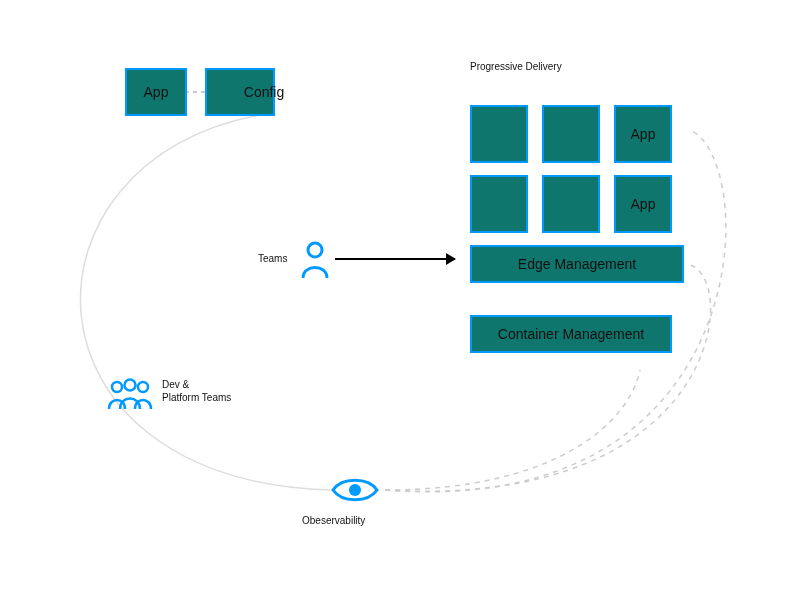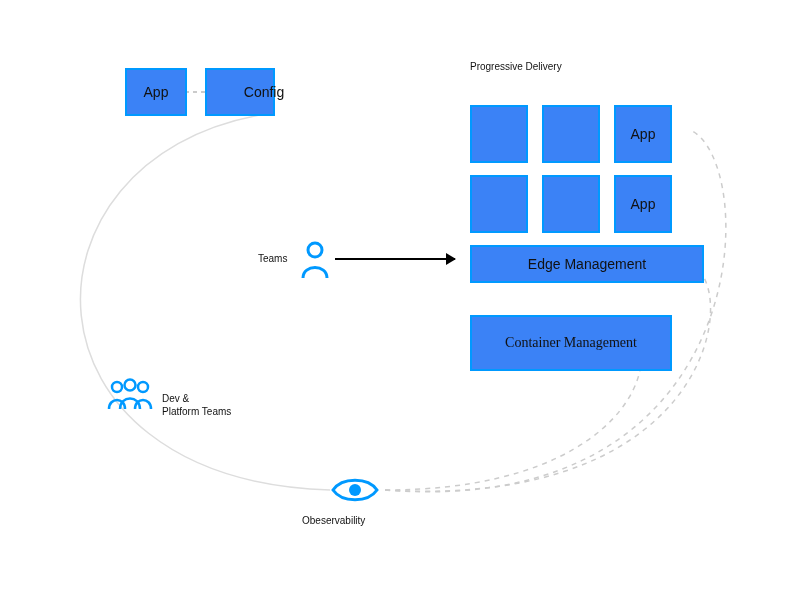--- a/index.html
+++ b/index.html
@@ -7,21 +7,21 @@
       width: 800px;
       height: 600px;
       background: #ffffff;
       font-family: -apple-system, BlinkMacSystemFont, "Segoe UI", Arial, sans-serif;
       position: relative;
       overflow: hidden;
     }
     .box {
       position: absolute;
       border: 2px solid #0099ff;
-      background: #3b82f6;
+      background: #0f766e;
       display: flex;
       align-items: center;
       justify-content: center;
       font-size: 14px;
       color: #111;
     }
     .label {
       position: absolute;
       font-size: 10px;
       color: #111;
@@ -104,25 +104,25 @@
 <div class="box" style="left:542px; top:105px; width:58px; height:58px;"></div>
 <div class="box" style="left:614px; top:105px; width:58px; height:58px;">
   <span>App</span>
 </div>
 <div class="box" style="left:470px; top:175px; width:58px; height:58px;"></div>
 <div class="box" style="left:542px; top:175px; width:58px; height:58px;"></div>
 <div class="box" style="left:614px; top:175px; width:58px; height:58px;">
   <span>App</span>
 </div>
 
-<div class="box" style="left:470px; top:245px; width:234px; height:38px;">
+<div class="box" style="left:470px; top:245px; width:214px; height:38px;">
   <span>Edge Management</span>
 </div>
 
-<div class="box" style="left:470px; top:315px; width:202px; height:56px;font-family:Liberation Serif, serif;">
+<div class="box" style="left:470px; top:315px; width:202px; height:38px;">
   <span>Container Management</span>
 </div>
 
 <div class="label" style="left:258px; top:253px;">Teams</div>
 
 <div class="user-icon">
   <svg viewBox="0 0 30 40">
     <circle cx="15" cy="10" r="7" fill="none" stroke="#0099ff" stroke-width="3"></circle>
     <path d="M 3 38 C 3 24, 27 24, 27 38" fill="none" stroke="#0099ff" stroke-width="3"></path>
   </svg>
@@ -134,21 +134,21 @@
   <svg viewBox="0 0 50 40">
     <circle cx="12" cy="12" r="5" fill="none" stroke="#0099ff" stroke-width="2.5"></circle>
     <circle cx="25" cy="10" r="5.5" fill="none" stroke="#0099ff" stroke-width="2.5"></circle>
     <circle cx="38" cy="12" r="5" fill="none" stroke="#0099ff" stroke-width="2.5"></circle>
     <path d="M 4 34 C 4 22, 20 22, 20 34" fill="none" stroke="#0099ff" stroke-width="2.5"></path>
     <path d="M 15 34 C 15 20, 35 20, 35 34" fill="none" stroke="#0099ff" stroke-width="2.5"></path>
     <path d="M 30 34 C 30 22, 46 22, 46 34" fill="none" stroke="#0099ff" stroke-width="2.5"></path>
   </svg>
 </div>
 
-<div class="label" style="left:162px; top:378px; width:130px; white-space:pre-line; line-height:1.3;margin-top:14px;">Dev &amp;
+<div class="label" style="left:162px; top:378px; width:130px; white-space:pre-line; line-height:1.3;">Dev &amp;
 Platform Teams</div>
 
 <div class="eye-icon">
   <svg viewBox="0 0 50 30">
     <path d="M 3 15 C 12 2, 38 2, 47 15 C 38 28, 12 28, 3 15 Z" fill="none" stroke="#0099ff" stroke-width="3"></path>
     <circle cx="25" cy="15" r="6" fill="#0099ff"></circle>
   </svg>
 </div>
 
 <div class="label" style="left:302px; top:515px;">Obeservability</div>

